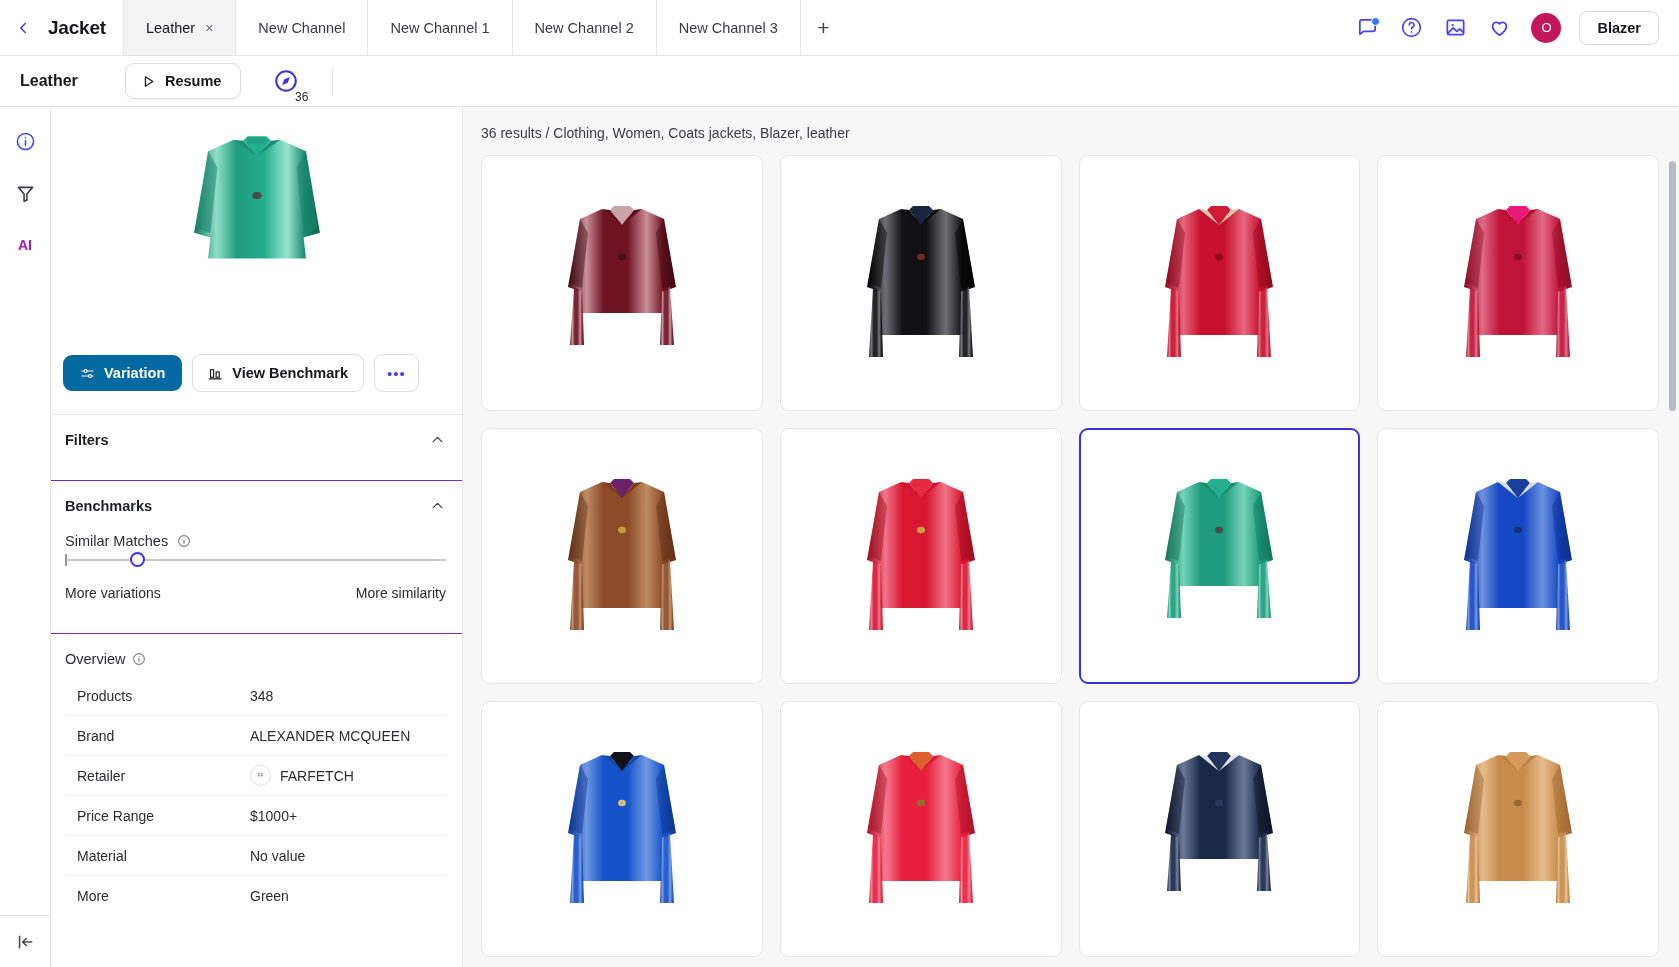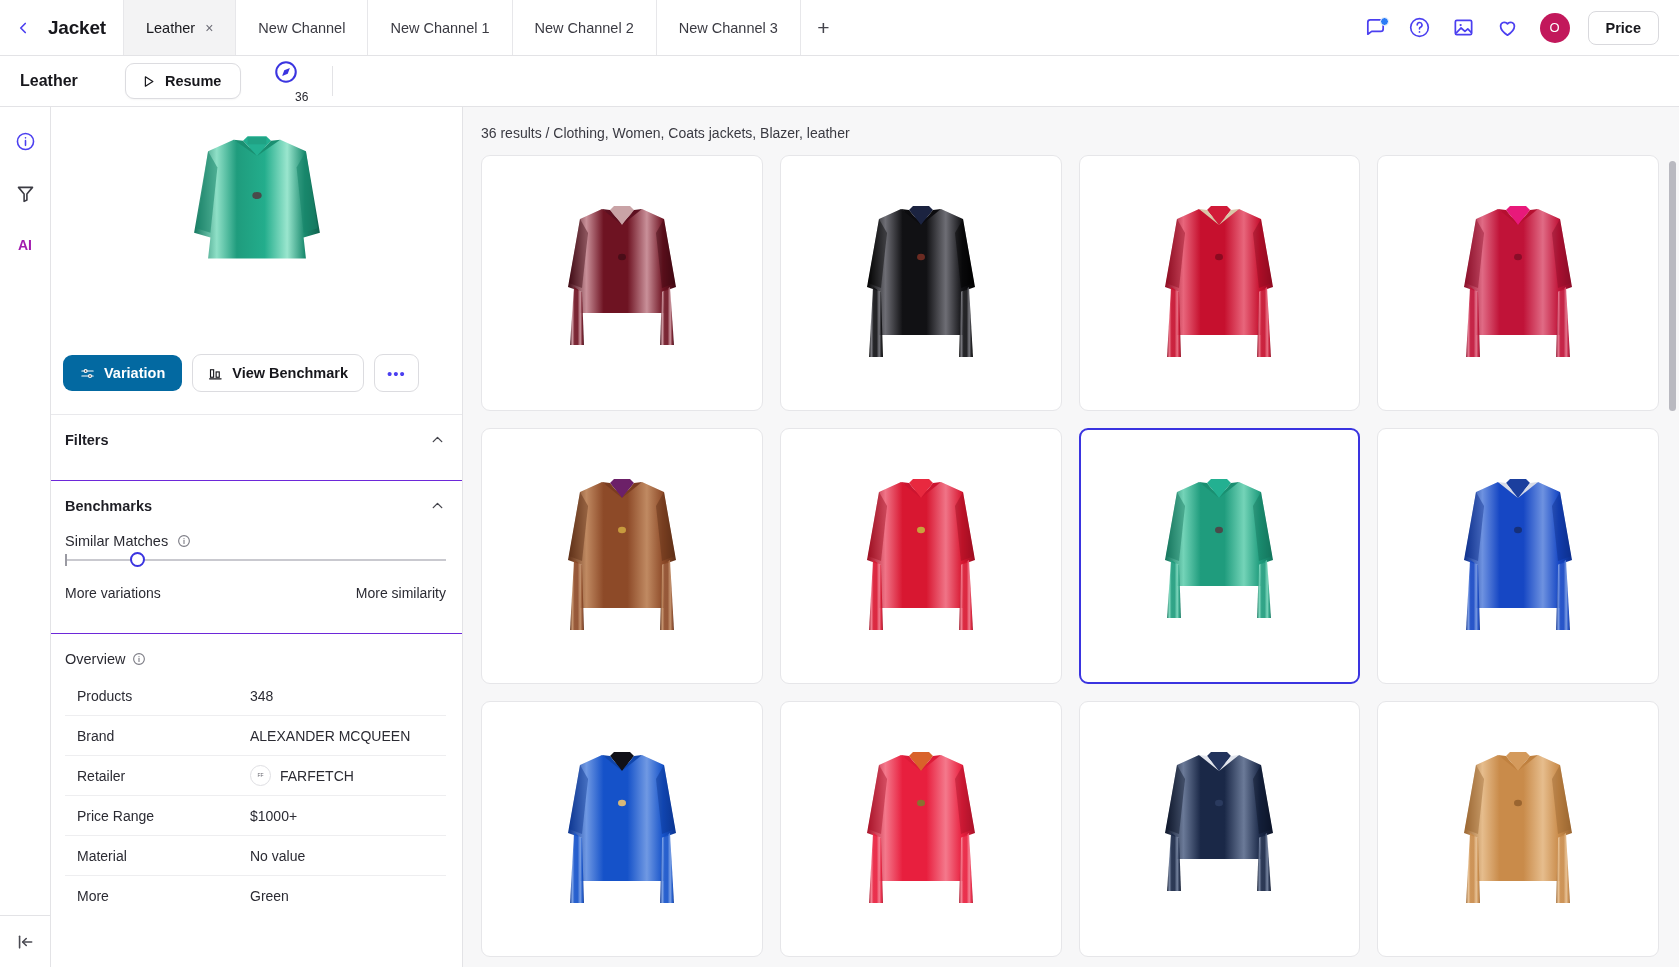--- a/index.html
+++ b/index.html
@@ -73,21 +73,21 @@
   .resume-btn {
     display: flex; align-items: center; gap: 9px;
     border: 1px solid #dcdce0; border-radius: 9px;
     background: #fff; padding: 9px 19px 9px 15px;
     font-size: 14.5px; font-weight: bold; cursor: pointer;
     margin-left: 25px; color: #17171c;
     box-shadow: 0 1px 2px rgba(0,0,0,0.04);
   }
   .compass-wrap {
     margin-left: 23px; position: relative;
-    width: 44px; height: 44px; display:flex; align-items:flex-start; justify-content:center;
+    width: 44px; height: 44px; display:flex; align-items:center; justify-content:center;
     cursor: pointer;
   }
   .compass-badge {
     position: absolute; bottom: -1px; right: 0px;
     font-size: 12px; color: #2a2a31;
   }
   .subbar-div { width: 1px; height: 30px; background: #e3e3e6; margin-left: 24px; }
 
   
   .body { flex: 1 1 auto; display: flex; min-height: 0; }
@@ -301,21 +301,21 @@
         </svg>
       </div>
       <div class="ticon">
         <svg width="23" height="23" viewBox="0 0 24 24" fill="none" stroke="#4b3ff0" stroke-width="1.8" stroke-linecap="round" stroke-linejoin="round">
           <path d="M12 20s-7.2-4.6-7.2-9.3A4 4 0 0 1 12 8.2a4 4 0 0 1 7.2 2.5C19.2 15.4 12 20 12 20z"></path>
         </svg>
       </div>
       <div class="avatar">O</div>
     </div>
     <div style="display:flex;align-items:center;">
-      <button class="share-btn">Price</button>
+      <button class="share-btn">Blazer</button>
     </div>
   </div>
 
   <div class="subbar">
     <div class="subbar-title">Leather</div>
     <button class="resume-btn">
       <svg width="15" height="15" viewBox="0 0 24 24" fill="none" stroke="#17171c" stroke-width="1.9" stroke-linejoin="round">
         <polygon points="7 4.5 19 12 7 19.5"></polygon>
       </svg>
       <span>Resume</span>

